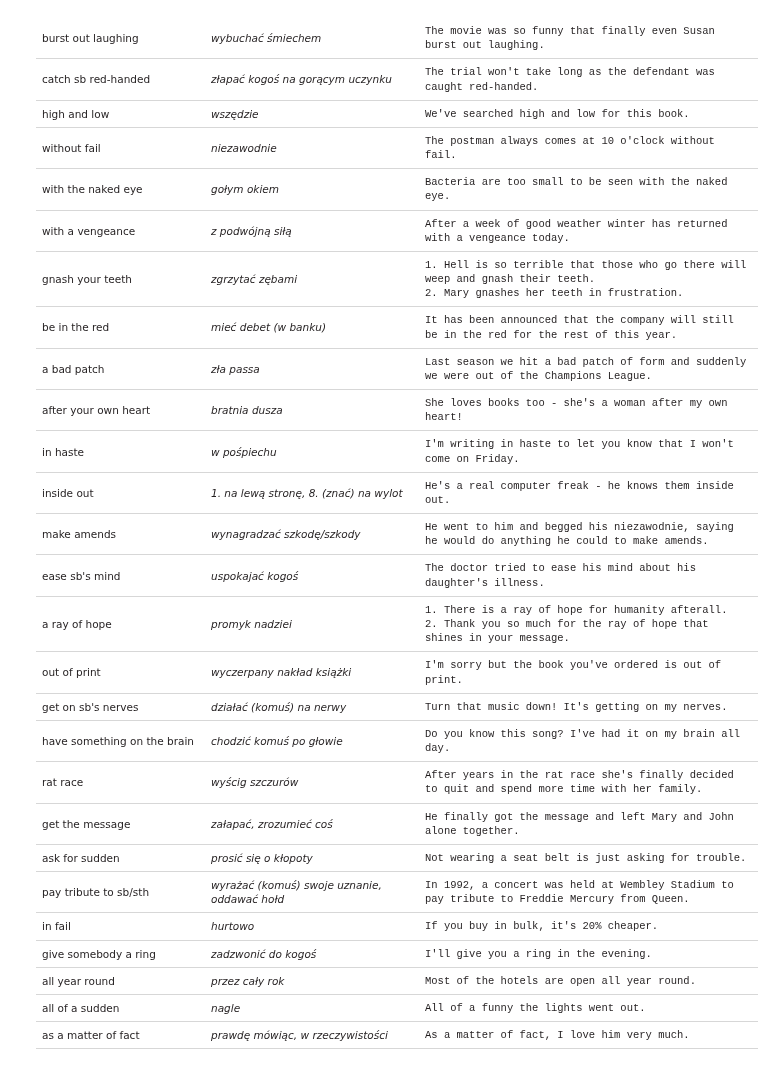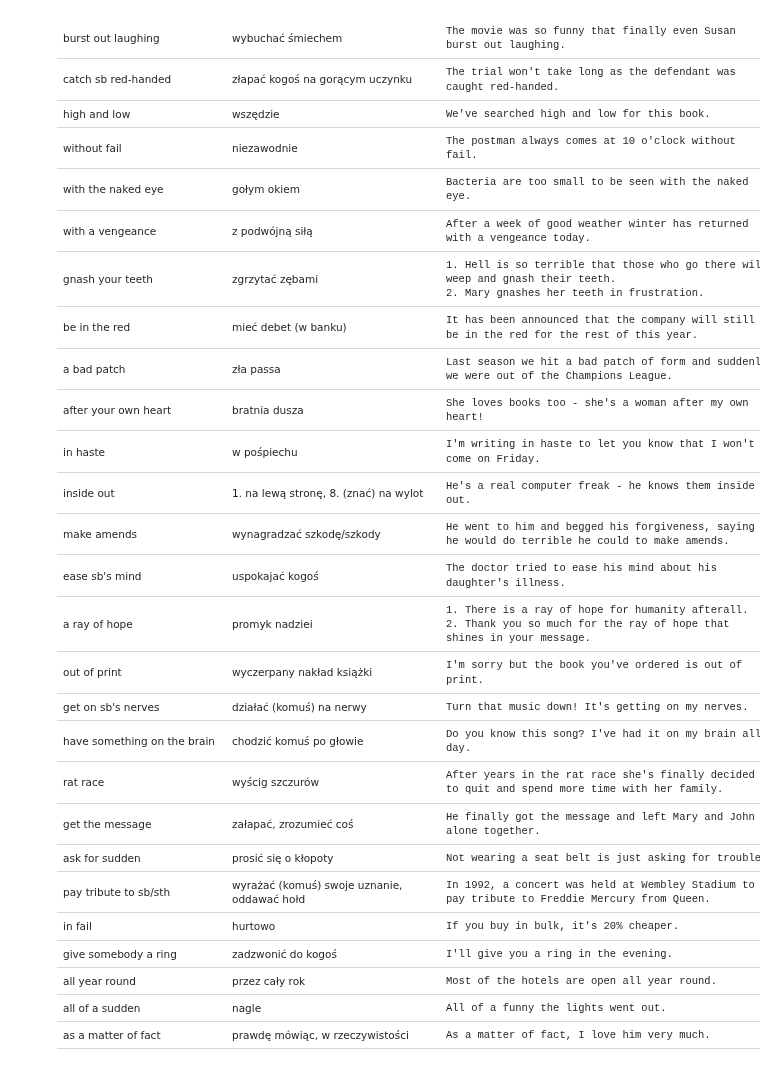--- a/index.html
+++ b/index.html
@@ -10,21 +10,21 @@
   body {
     width: 760px;
     height: 1075px;
     font-family: "DejaVu Sans", sans-serif;
     color: #231f20;
   }
   .page {
     box-sizing: border-box;
     width: 676px;
     height: 1075px;
-    padding: 18px 40px 0 57px;
+    padding: 18px 40px 0 36px;
   }
   table.idioms {
     width: 680px;
     border-collapse: collapse;
     table-layout: fixed;
   }
   table.idioms td {
     border-top: 1px solid #d7d7d7;
     border-bottom: 1px solid #d7d7d7;
     vertical-align: middle;
@@ -33,20 +33,21 @@
     line-height: 1.35;
   }
   table.idioms tr:first-child td {
     border-top: none;
   }
   td.col-en {
     width: 155px;
   }
   td.col-pl {
     width: 200px;
+    font-style: italic;
   }
   td.col-ex {
     width: 325px;
   }
   .ex-line {
     display: block;
     font-family: Liberation Mono, monospace;
   }
 </style>
 </head>
@@ -137,21 +138,21 @@
           <td class="col-en">inside out</td>
           <td class="col-pl">1. na lewą stronę, 8. (znać) na wylot</td>
           <td class="col-ex">
             <span class="ex-line">He's a real computer freak - he knows them inside out.</span>
           </td>
         </tr>
         <tr>
           <td class="col-en">make amends</td>
           <td class="col-pl">wynagradzać szkodę/szkody</td>
           <td class="col-ex">
-            <span class="ex-line">He went to him and begged his forgiveness, saying he would do terrible he could to make amends.</span>
+            <span class="ex-line">He went to him and begged his niezawodnie, saying he would do anything he could to make amends.</span>
           </td>
         </tr>
         <tr>
           <td class="col-en">ease sb's mind</td>
           <td class="col-pl">uspokajać kogoś</td>
           <td class="col-ex">
             <span class="ex-line">The doctor tried to ease his mind about his daughter's illness.</span>
           </td>
         </tr>
         <tr>

